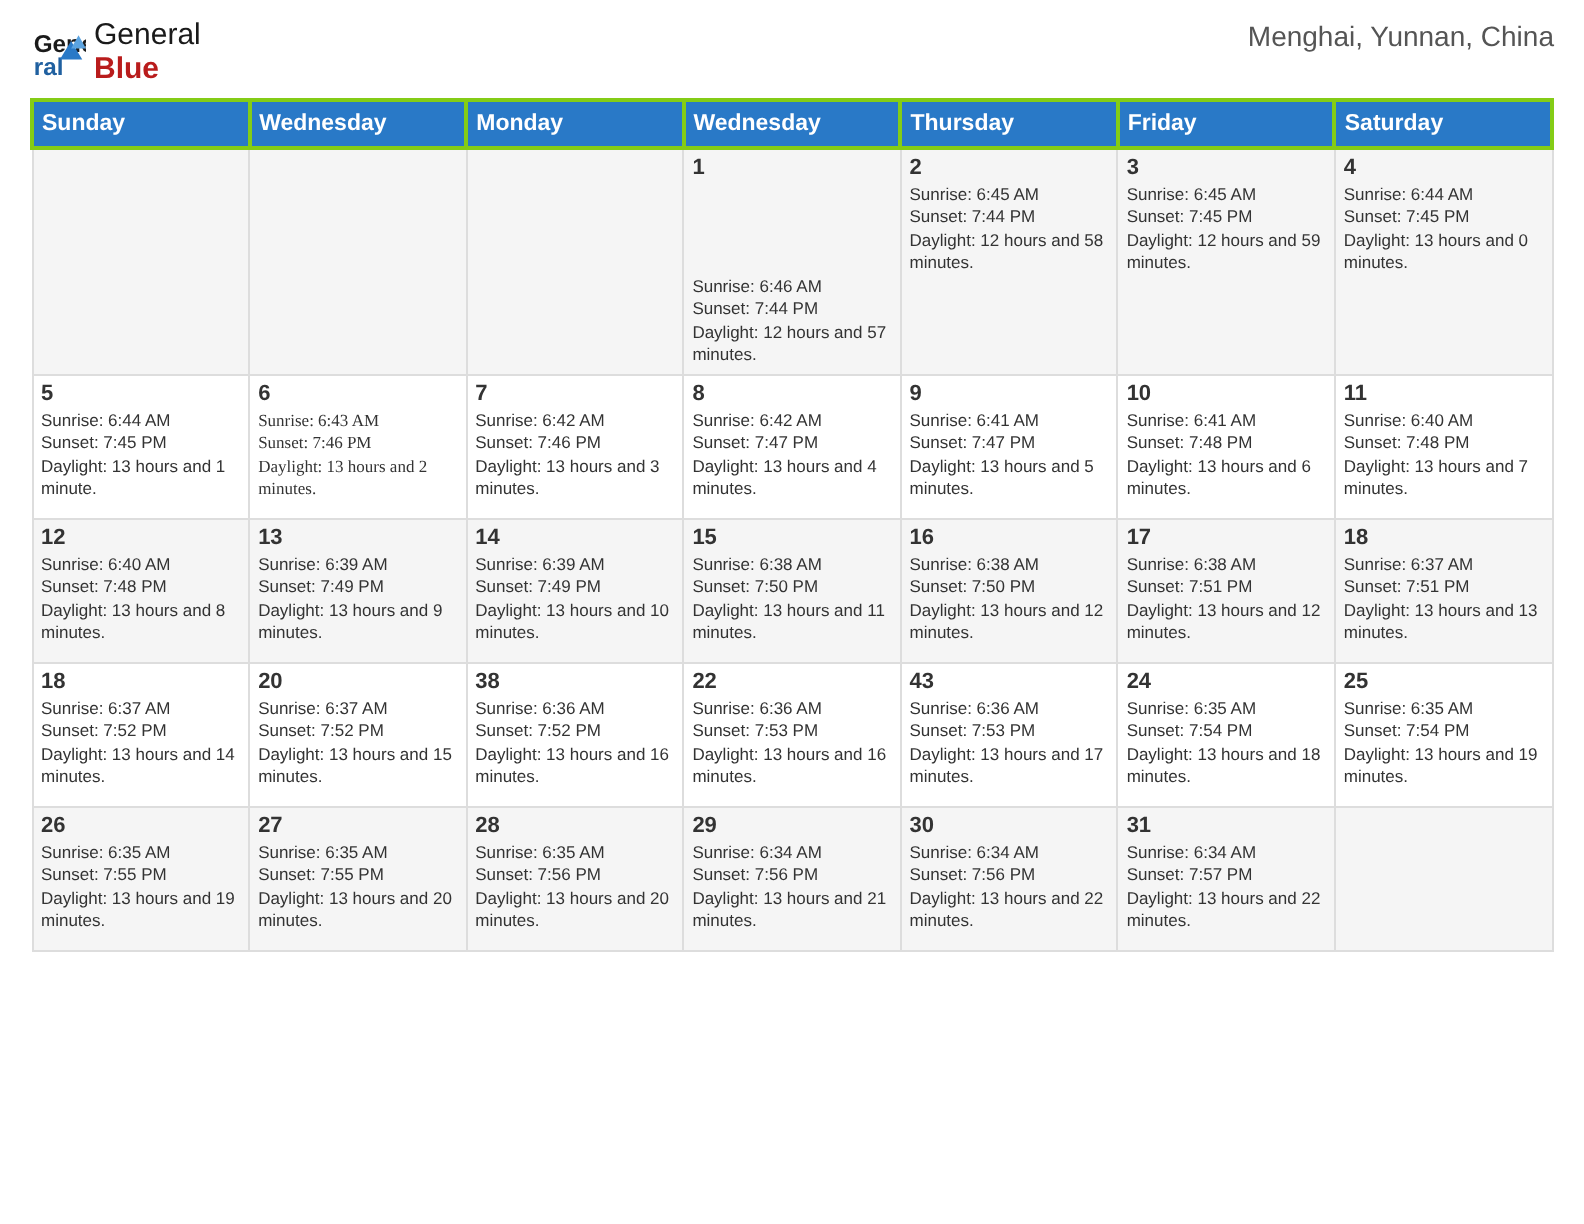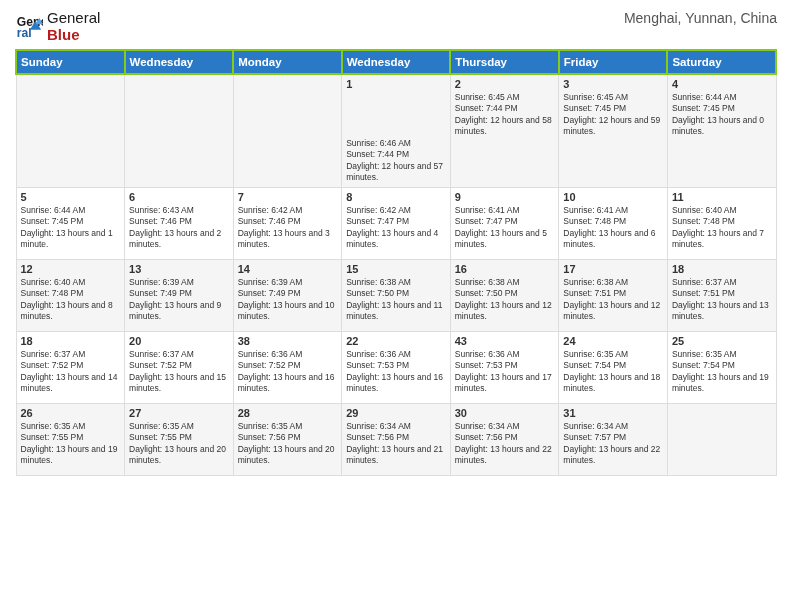--- a/index.html
+++ b/index.html
@@ -156,21 +156,21 @@
         </tr>
         <tr>
           <td>
             <span class="day-number">5</span>
             <div class="day-info" style="white-space: pre-line;">Sunrise: 6:44 AM
 Sunset: 7:45 PM
 Daylight: 13 hours and 1 minute.</div>
           </td>
           <td>
             <span class="day-number">6</span>
-            <div class="day-info" style="white-space: pre-line;">Sunrise: 6:43 AM
+            <div class="day-info" style="white-space: pre-line; font-family: Liberation Serif, serif;">Sunrise: 6:43 AM
 Sunset: 7:46 PM
 Daylight: 13 hours and 2 minutes.</div>
           </td>
           <td>
             <span class="day-number">7</span>
             <div class="day-info" style="white-space: pre-line;">Sunrise: 6:42 AM
 Sunset: 7:46 PM
 Daylight: 13 hours and 3 minutes.</div>
           </td>
           <td>

